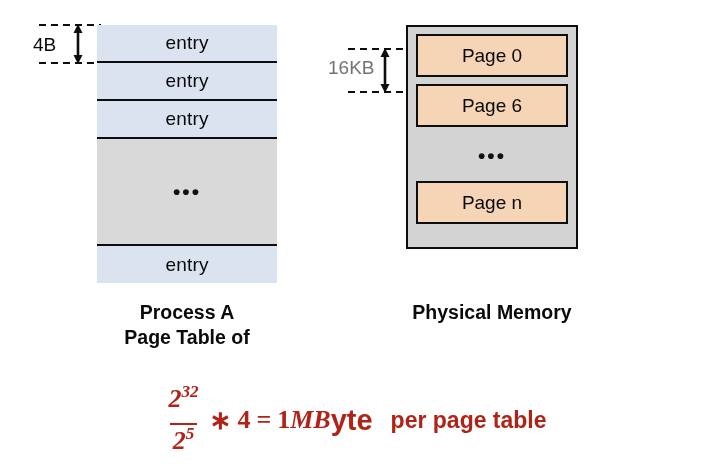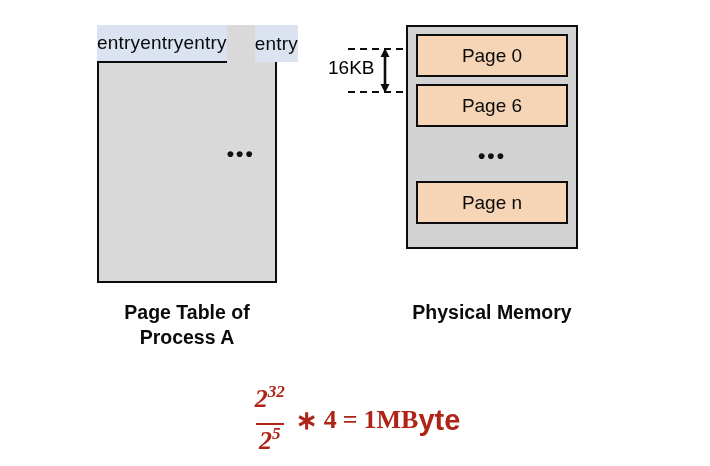--- a/index.html
+++ b/index.html
@@ -41,21 +41,21 @@
     background: #d9d9d9;
   }
   .pt-rows {
     position: absolute;
     left: 0;
     top: 0;
     width: 100%;
     height: 100%;
     box-sizing: border-box;
     display: flex;
-    flex-direction: row;
+    flex-direction: column;
   }
   .pt-row {
     box-sizing: border-box;
     display: flex;
     align-items: center;
     justify-content: center;
     font-size: 19px;
     color: #0a0a0a;
     letter-spacing: .2px;
   }
@@ -147,21 +147,21 @@
     left: 328px;
     top: 44px;
     width: 82px;
     height: 56px;
   }
   .dim-label-16kb {
     position: absolute;
     left: 0px;
     top: 13px;
     font-size: 19px;
-    color: #000000;
+    color: #737373;
     font-weight: 400;
   }
 
   
   .caption {
     position: absolute;
     text-align: center;
     font-size: 19.5px;
     font-weight: 700;
     color: #0a0a0a;
@@ -212,40 +212,52 @@
   .pw sup {
     font-size: 0.66em;
     font-style: italic;
     vertical-align: super;
     line-height: 0;
   }
   .op {
     margin: 0 6px;
     font-style: normal;
   }
-  .mb-italic { }
+  .mb-italic { font-style: italic; }
   .tail {
     font-family: "Liberation Sans", sans-serif;
     font-weight: 700;
     font-size: 23px;
     margin-left: 18px;
     font-style: normal;
   }
   .unit-byte {
     font-family: "Liberation Sans", sans-serif;
     font-weight: 700;
     font-size: 29px;
     font-style: normal;
   }
 </style>
 </head>
 <body>
 
 <div class="stage">
 
+  <div class="abs" id="dim-4b">
+    <span class="dim-label-4b">4B</span>
+    <svg width="70" height="52" viewBox="0 0 70 52">
+
+      <line x1="6" y1="5" x2="68" y2="5" stroke="#0d0d0d" stroke-width="2" stroke-dasharray="7,5"></line>
+      <line x1="6" y1="43" x2="68" y2="43" stroke="#0d0d0d" stroke-width="2" stroke-dasharray="7,5"></line>
+
+      <line x1="45" y1="10" x2="45" y2="38" stroke="#0d0d0d" stroke-width="2.6"></line>
+      <polygon points="45,4 40.5,13 49.5,13" fill="#0d0d0d"></polygon>
+      <polygon points="45,44 40.5,35 49.5,35" fill="#0d0d0d"></polygon>
+    </svg>
+  </div>
 
   <div class="abs" id="page-table-figure">
     <div class="pt-box"></div>
     <div class="pt-rows">
       <div class="pt-row entry">
         <span>entry</span>
       </div>
       <div class="pt-row entry">
         <span>entry</span>
       </div>
@@ -284,32 +296,33 @@
       <div class="pm-gap">
         <span class="dots">•••</span>
       </div>
       <div class="pm-page last">
         <span>Page n</span>
       </div>
     </div>
   </div>
 
   <div class="caption" id="caption-page-table">
+    <div>Process A</div>
     <div>Page Table of</div>
-    <div>Process A</div>
   </div>
 
   <div class="caption" id="caption-physical-memory">Physical Memory</div>
 
   <div class="abs" id="formula">
     <span class="frac">
       <span class="num pw"><span>2</span><sup>32</sup></span>
       <span class="den pw"><span>2</span><sup>5</sup></span>
     </span>
     <span class="op">∗</span>
     <span>4</span>
     <span class="op">=</span>
     <span>1</span>
       <span class="mb-italic">MB</span>
       <span class="unit-byte">yte</span>
+    <span class="tail">per page table</span>
   </div>
 
 </div>
 
 </body></html>

